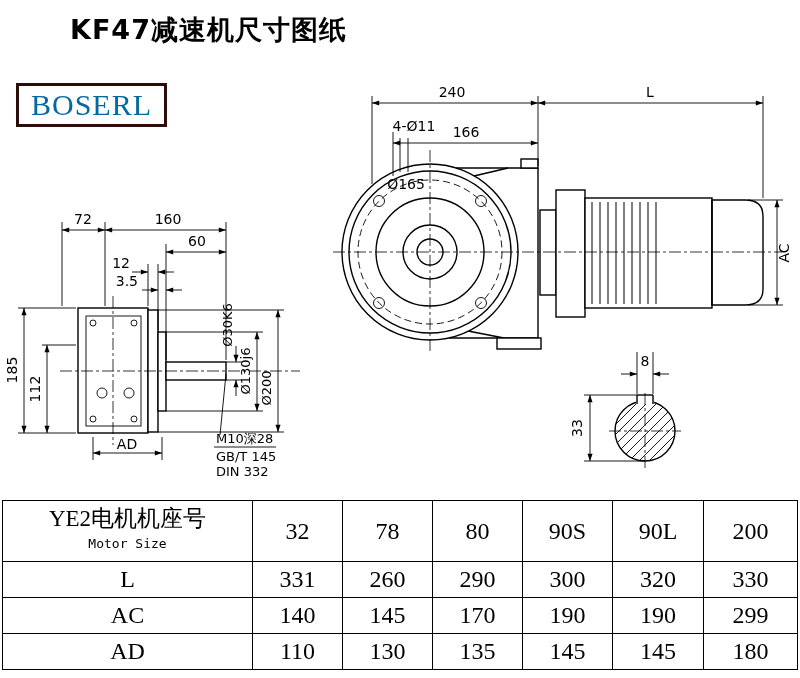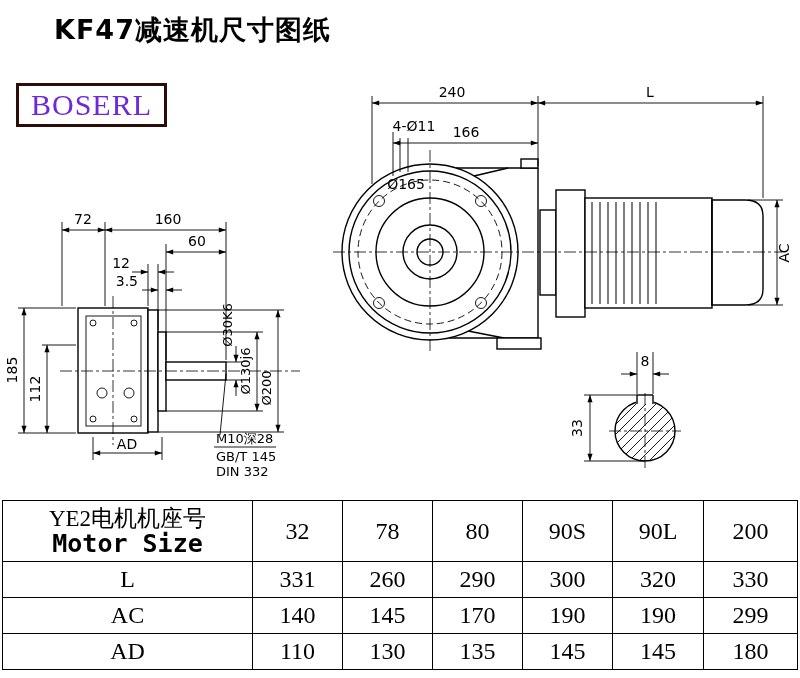--- a/index.html
+++ b/index.html
@@ -1,42 +1,42 @@
 <!DOCTYPE html>
 <html><head>
 <meta charset="utf-8">
 <style>
   html,body{margin:0;padding:0;background:#fff;}
   body{width:800px;height:678px;position:relative;overflow:hidden;
        font-family:"DejaVu Sans",sans-serif;color:#000;}
-  .page-title{position:absolute;left:54px;top:12px;font-size:27px;font-weight:700;
+  .page-title{position:absolute;left:70px;top:12px;font-size:27px;font-weight:700;
        letter-spacing:1px;font-family:"DejaVu Sans",sans-serif;}
   .logo-box{position:absolute;left:16px;top:83px;border:3px solid #2d0d08;
        padding:2px 12px;background:#fff;}
-  .logo-text{font-family:"Liberation Serif",serif;font-size:30px;color:#6d28d9;
+  .logo-text{font-family:"Liberation Serif",serif;font-size:30px;color:#0369a1;
        letter-spacing:1px;}
   svg.drawing{position:absolute;left:0;top:0;}
   
   .ol{stroke:#000;stroke-width:1.4;fill:none;}           
   .olf{stroke:#000;stroke-width:1.4;fill:#fff;}          
   .th{stroke:#000;stroke-width:0.9;fill:none;}           
   .fin{stroke:#000;stroke-width:1;fill:none;}
   .cl{stroke:#000;stroke-width:0.8;fill:none;stroke-dasharray:12 3 3 3;}
   .bc{stroke:#000;stroke-width:0.9;fill:none;stroke-dasharray:7 4;}   
   .dt{font-family:"DejaVu Sans",sans-serif;font-size:14px;fill:#000;}
   .dts{font-family:"DejaVu Sans",sans-serif;font-size:13px;fill:#000;}
   
   table.dim-table{position:absolute;left:2px;top:500px;width:795px;
        border-collapse:collapse;table-layout:fixed;text-align:center;}
   table.dim-table td{border:1.6px solid #000;padding:0;vertical-align:middle;
        font-family:"Liberation Serif",serif;font-size:24px;}
   tr.hdr td{height:60px;}
   tr.datarow td{height:35px;}
   .cn-label{font-size:23px;line-height:26px;}
-  .en-label{font-family:"DejaVu Sans Mono",monospace;font-size:25px;line-height:24px;font-weight:bold;}
+  .en-label{font-family:"DejaVu Sans Mono",monospace;font-size:13px;line-height:24px;}
 </style>
 </head>
 <body>
 
 <div class="page-title">KF47减速机尺寸图纸</div>
 
 <div class="logo-box">
   <span class="logo-text">BOSERL</span>
 </div>
 

